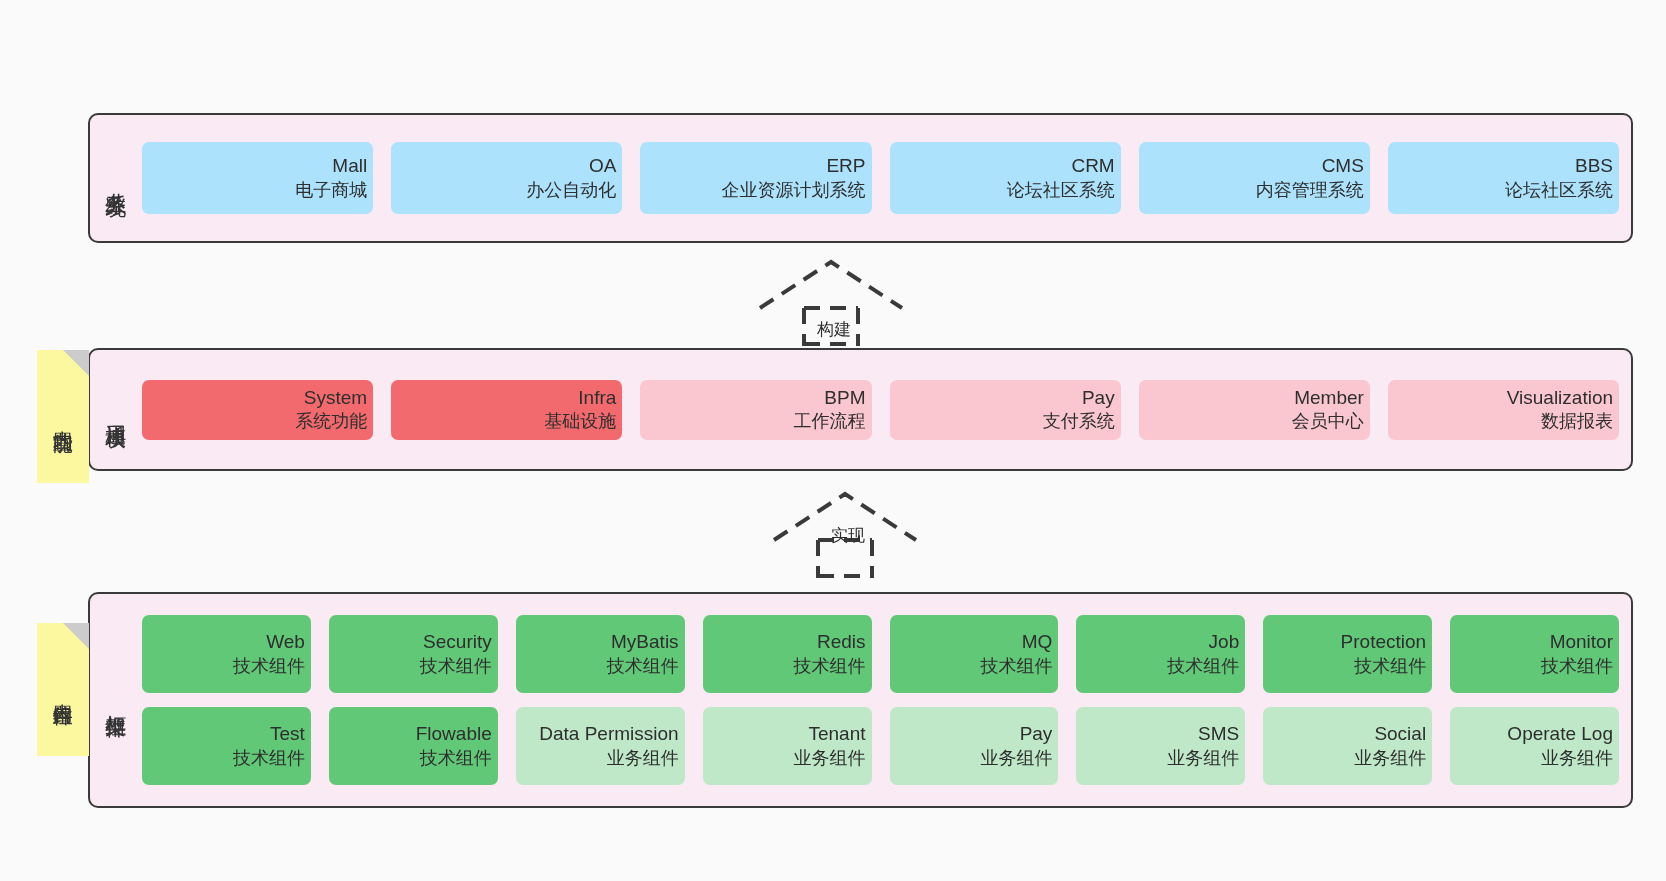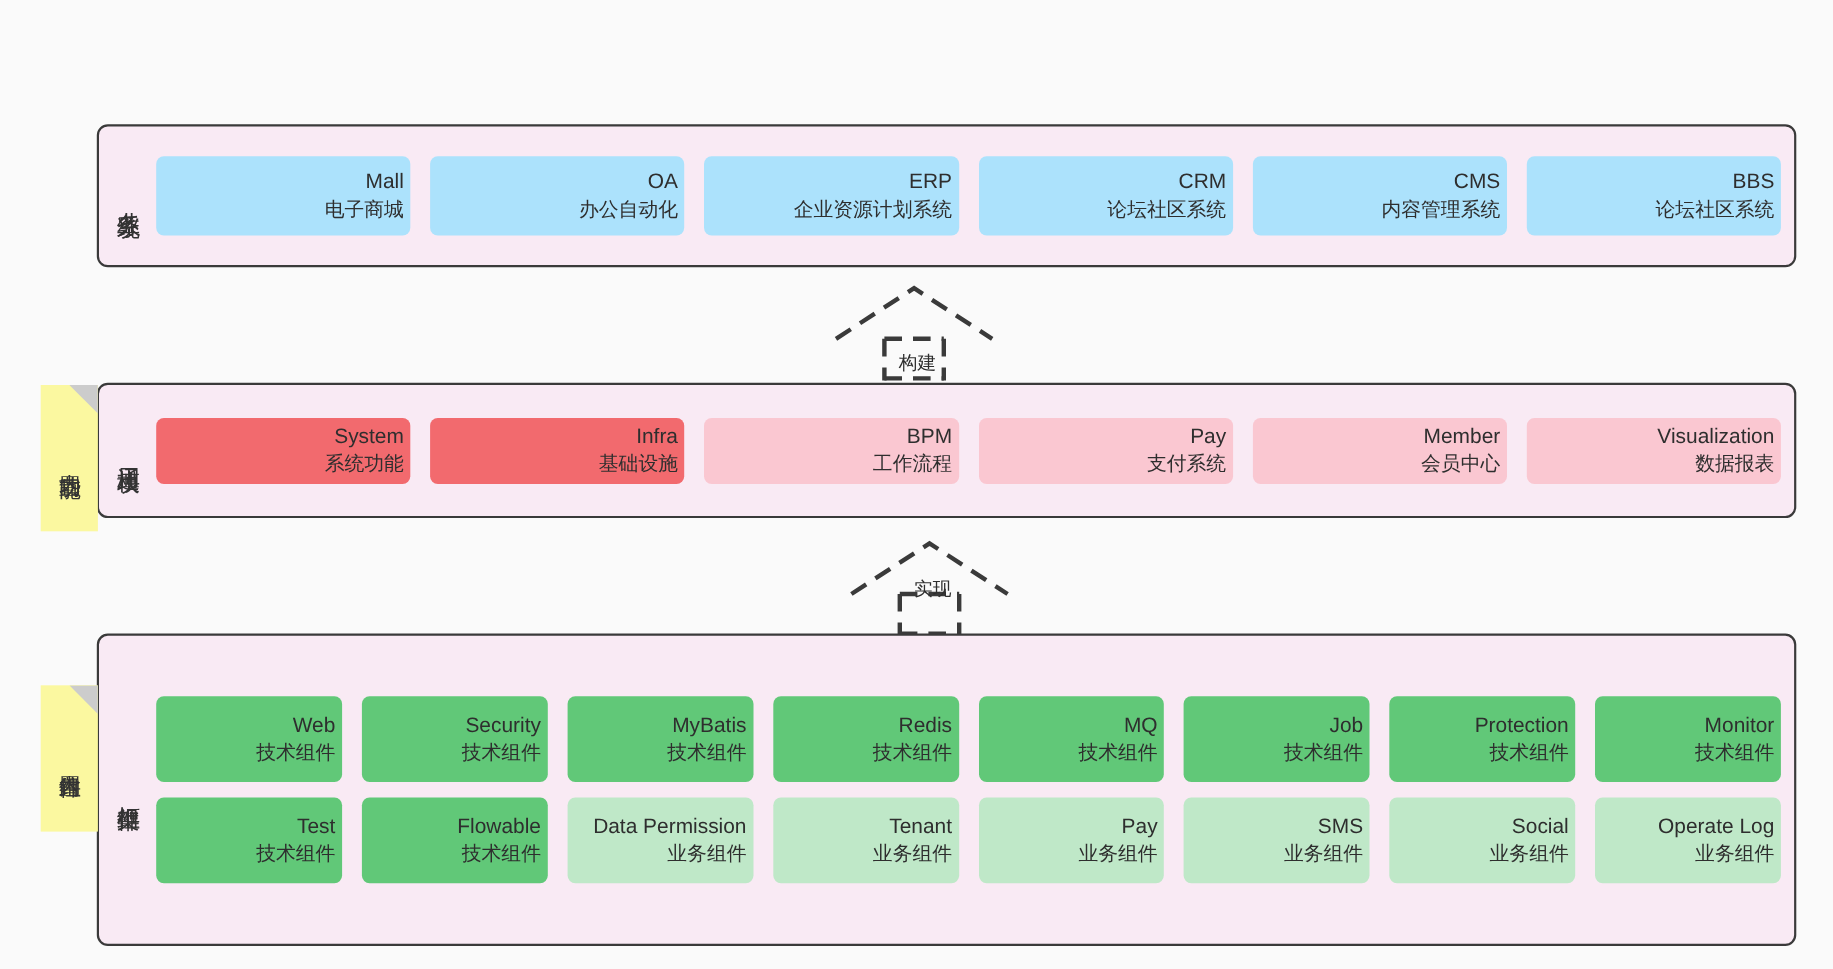--- a/index.html
+++ b/index.html
@@ -66,21 +66,21 @@
   
   .c-blue       { background: #ace2fc; }
   .c-red        { background: #f26a6e; }
   .c-pink       { background: #fac7d1; }
   .c-green      { background: #61c878; }
   .c-greenlight { background: #bfe8c8; }
 
   
   #layer-business { left: 88px;  top: 113px; width: 1545px; height: 130px; }
   #layer-common   { left: 88px;  top: 348px; width: 1545px; height: 123px; }
-  #layer-frame    { left: 88px;  top: 576px; width: 1545px; height: 284px; }
+  #layer-frame    { left: 88px;  top: 592px; width: 1545px; height: 216px; }
 
   #layer-business .row { height: 72px; }
   #layer-common   .row { height: 60px; }
   #layer-frame    .row { height: 78px; }
   #layer-frame .layer-body { gap: 14px; }
 
   
   .note {
     position: absolute;
     background: #fbf8a0;

